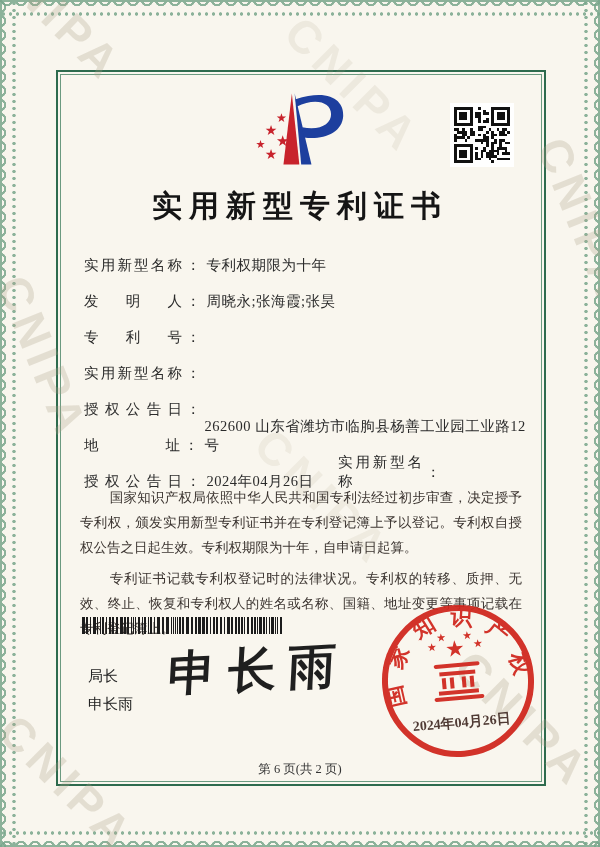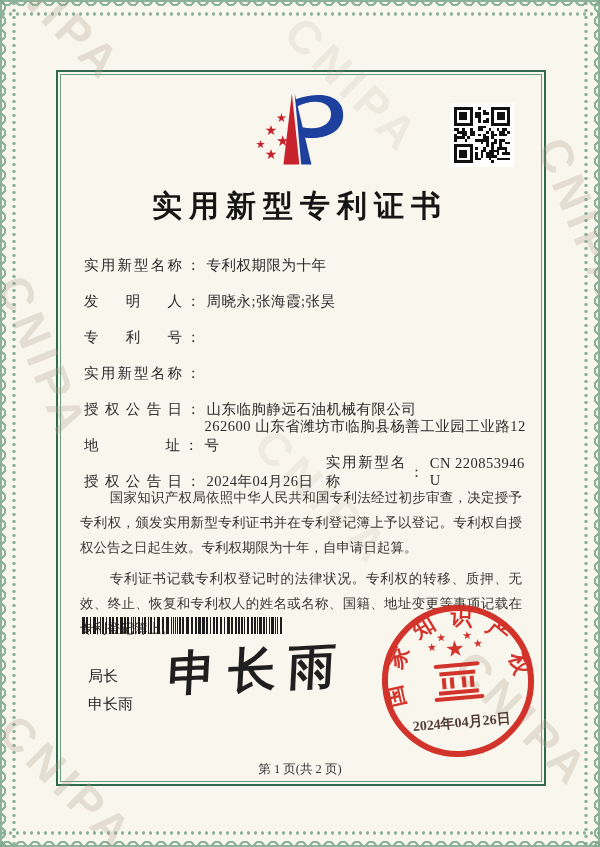--- a/index.html
+++ b/index.html
@@ -251,37 +251,35 @@
       <span class="flabel">专利号</span>
         <span class="colon">：</span>
     </div>
     <div class="row">
       <span class="flabel">实用新型名称</span>
         <span class="colon">：</span>
     </div>
     <div class="row">
       <span class="flabel">授权公告日</span>
         <span class="colon">：</span>
-        <span class="fvalue">山东临朐静远石油机械有限公司</span>
     </div>
     <div class="row">
       <span class="flabel">地址</span>
         <span class="colon">：</span>
         <span class="fvalue">262600 山东省潍坊市临朐县杨善工业园工业路12号</span>
     </div>
     <div class="row grant">
       <span class="g1">
         <span class="flabel">授权公告日</span>
           <span class="colon">：</span>
           <span class="fvalue">2024年04月26日</span>
       </span>
       <span class="g2">
         <span class="flabel2">实用新型名称</span>
           <span class="colon">：</span>
-          <span class="fvalue">CN 220853946 U</span>
       </span>
     </div>
   </div>
 
   <div class="paras">
     <p>国家知识产权局依照中华人民共和国专利法经过初步审查，决定授予专利权，颁发实用新型专利证书并在专利登记簿上予以登记。专利权自授权公告之日起生效。专利权期限为十年，自申请日起算。</p>
     <p>专利证书记载专利权登记时的法律状况。专利权的转移、质押、无效、终止、恢复和专利权人的姓名或名称、国籍、地址变更等事项记载在专利登记簿上。</p>
   </div>
 
   <div class="barcode"><i style="width:3px;margin-right:1px"></i><i style="width:2px;margin-right:2px"></i><i style="width:1px;margin-right:2px"></i><i style="width:3px;margin-right:1px"></i><i style="width:1px;margin-right:2px"></i><i style="width:1px;margin-right:1px"></i><i style="width:2px;margin-right:2px"></i><i style="width:1px;margin-right:2px"></i><i style="width:2px;margin-right:1px"></i><i style="width:2px;margin-right:2px"></i><i style="width:2px;margin-right:2px"></i><i style="width:3px;margin-right:1px"></i><i style="width:2px;margin-right:1px"></i><i style="width:2px;margin-right:2px"></i><i style="width:1px;margin-right:1px"></i><i style="width:1px;margin-right:1px"></i><i style="width:1px;margin-right:2px"></i><i style="width:2px;margin-right:2px"></i><i style="width:1px;margin-right:1px"></i><i style="width:2px;margin-right:2px"></i><i style="width:1px;margin-right:1px"></i><i style="width:2px;margin-right:2px"></i><i style="width:1px;margin-right:2px"></i><i style="width:3px;margin-right:2px"></i><i style="width:2px;margin-right:2px"></i><i style="width:3px;margin-right:2px"></i><i style="width:1px;margin-right:1px"></i><i style="width:1px;margin-right:1px"></i><i style="width:1px;margin-right:1px"></i><i style="width:1px;margin-right:1px"></i><i style="width:2px;margin-right:1px"></i><i style="width:2px;margin-right:2px"></i><i style="width:3px;margin-right:2px"></i><i style="width:2px;margin-right:2px"></i><i style="width:2px;margin-right:1px"></i><i style="width:3px;margin-right:1px"></i><i style="width:3px;margin-right:1px"></i><i style="width:2px;margin-right:2px"></i><i style="width:1px;margin-right:2px"></i><i style="width:2px;margin-right:1px"></i><i style="width:2px;margin-right:2px"></i><i style="width:2px;margin-right:2px"></i><i style="width:1px;margin-right:2px"></i><i style="width:3px;margin-right:1px"></i><i style="width:2px;margin-right:2px"></i><i style="width:2px;margin-right:1px"></i><i style="width:2px;margin-right:1px"></i><i style="width:2px;margin-right:1px"></i><i style="width:1px;margin-right:2px"></i><i style="width:2px;margin-right:2px"></i><i style="width:2px;margin-right:1px"></i><i style="width:2px;margin-right:1px"></i><i style="width:1px;margin-right:1px"></i><i style="width:3px;margin-right:1px"></i><i style="width:2px;margin-right:1px"></i><i style="width:1px;margin-right:2px"></i><i style="width:1px;margin-right:1px"></i><i style="width:3px;margin-right:1px"></i><i style="width:1px;margin-right:1px"></i><i style="width:1px;margin-right:2px"></i><i style="width:2px;margin-right:2px"></i></div>
@@ -312,14 +310,14 @@
       <rect x="64" y="76" width="4" height="11"></rect>
       <rect x="72" y="76" width="4" height="11"></rect>
       <rect x="84" y="76" width="4" height="11"></rect>
       <rect x="92" y="76" width="4" height="11"></rect>
       <rect x="60" y="89" width="40" height="4"></rect>
       <rect x="55" y="95" width="50" height="4" rx="2"></rect>
     </g>
     <text x="80" y="126" text-anchor="middle" font-size="14" font-weight="bold" fill="#46302a">2024年04月26日</text>
   </svg>
 
-  <div class="page-no">第 1 页(共 2 页)</div>
+  <div class="page-no">第 6 页(共 2 页)</div>
 </div>
 
 </body></html>

